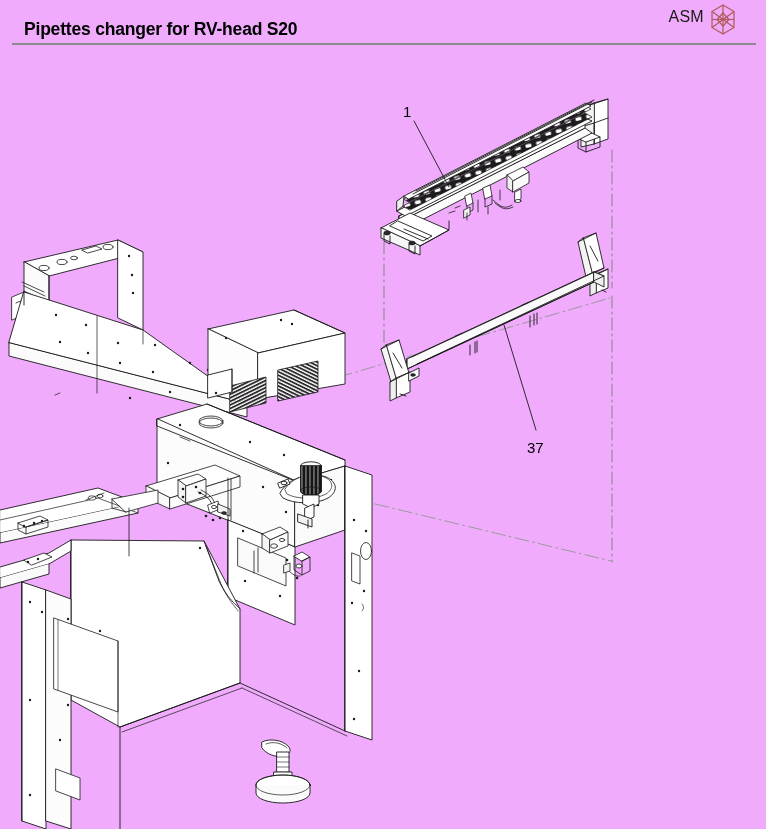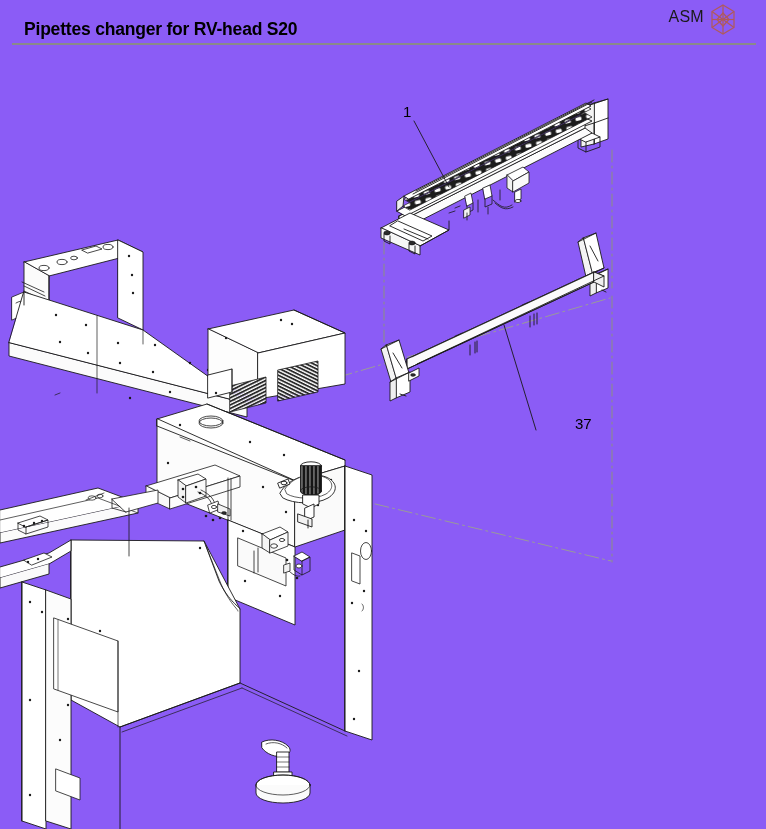--- a/index.html
+++ b/index.html
@@ -13,21 +13,21 @@
     height: 829px;
     font-family: "Liberation Sans", sans-serif;
     color: #000000;
     overflow: hidden;
     position: relative;
   }
   #page {
     position: relative;
     width: 766px;
     height: 829px;
-    background: #8b5cf6;
+    background: #f0abfc;
   }
 
   
   #header {
     position: absolute;
     left: 0; top: 0;
     width: 766px;
     height: 48px;
   }
   #page-title {
@@ -76,21 +76,21 @@
 
   
   .callout {
     position: absolute;
     font-size: 15px;
     font-weight: normal;
     color: #000;
     line-height: 15px;
   }
   #callout-1 { left: 403px; top: 104px; }
-  #callout-37 { left: 527px; top: 416px; margin-left: 48px; }
+  #callout-37 { left: 527px; top: 440px; }
 </style>
 </head>
 <body>
 
 <div id="page">
 
   <div id="header">
     <div id="page-title">Pipettes changer for RV-head S20</div>
     <div id="brand">ASM</div>
     <div id="brand-logo">

